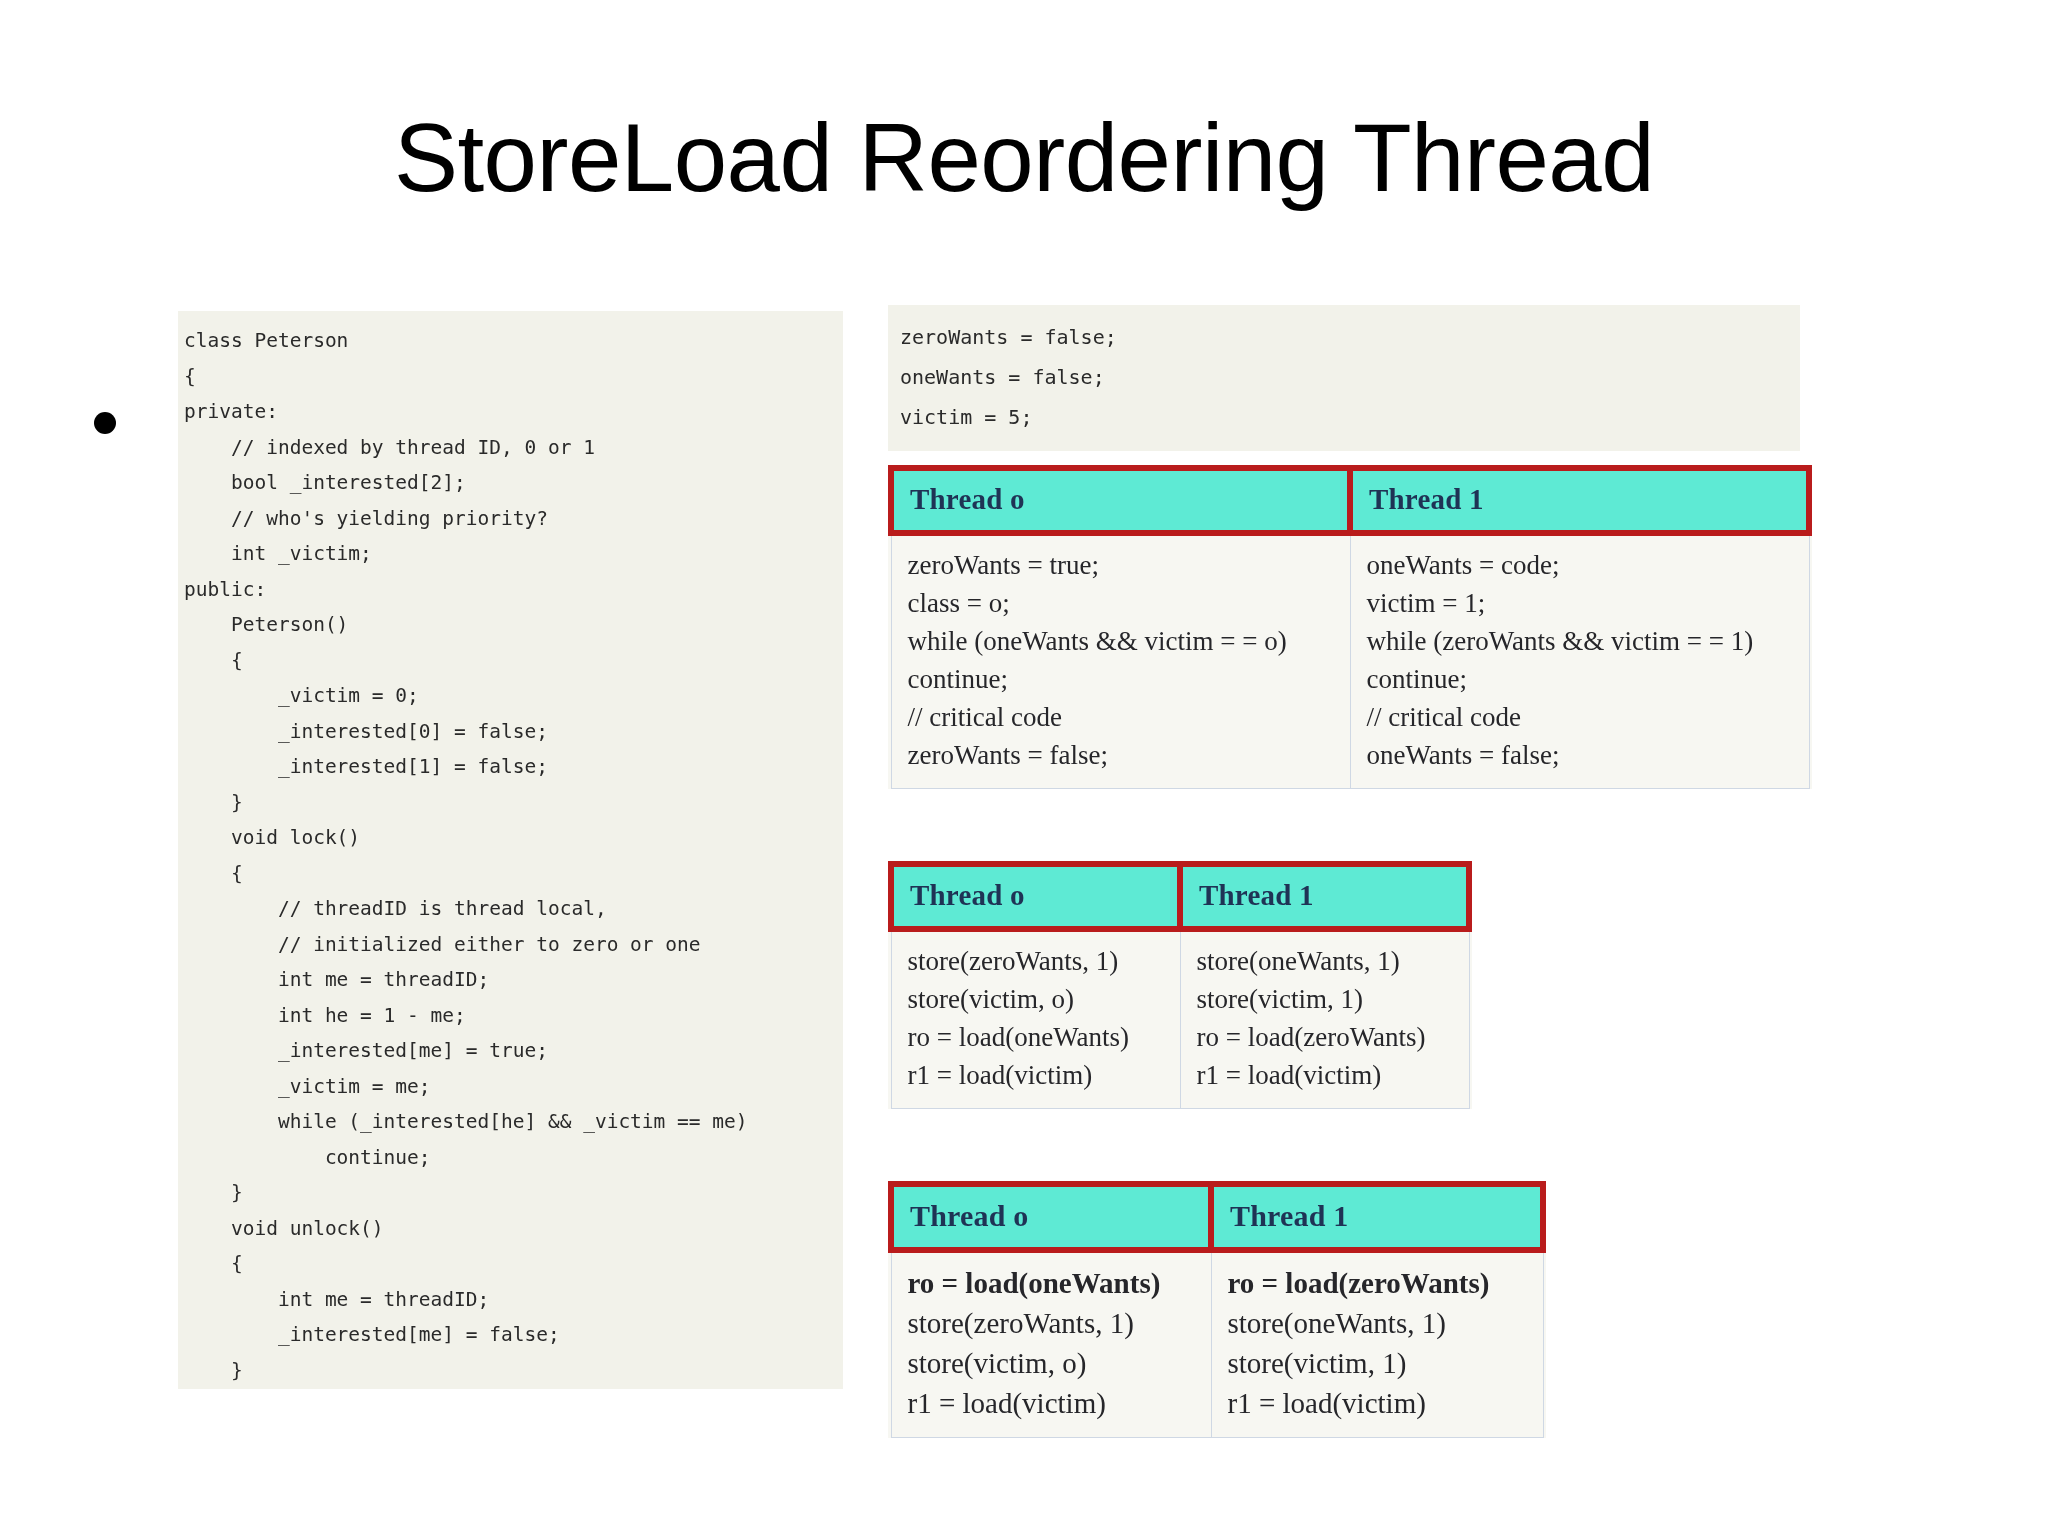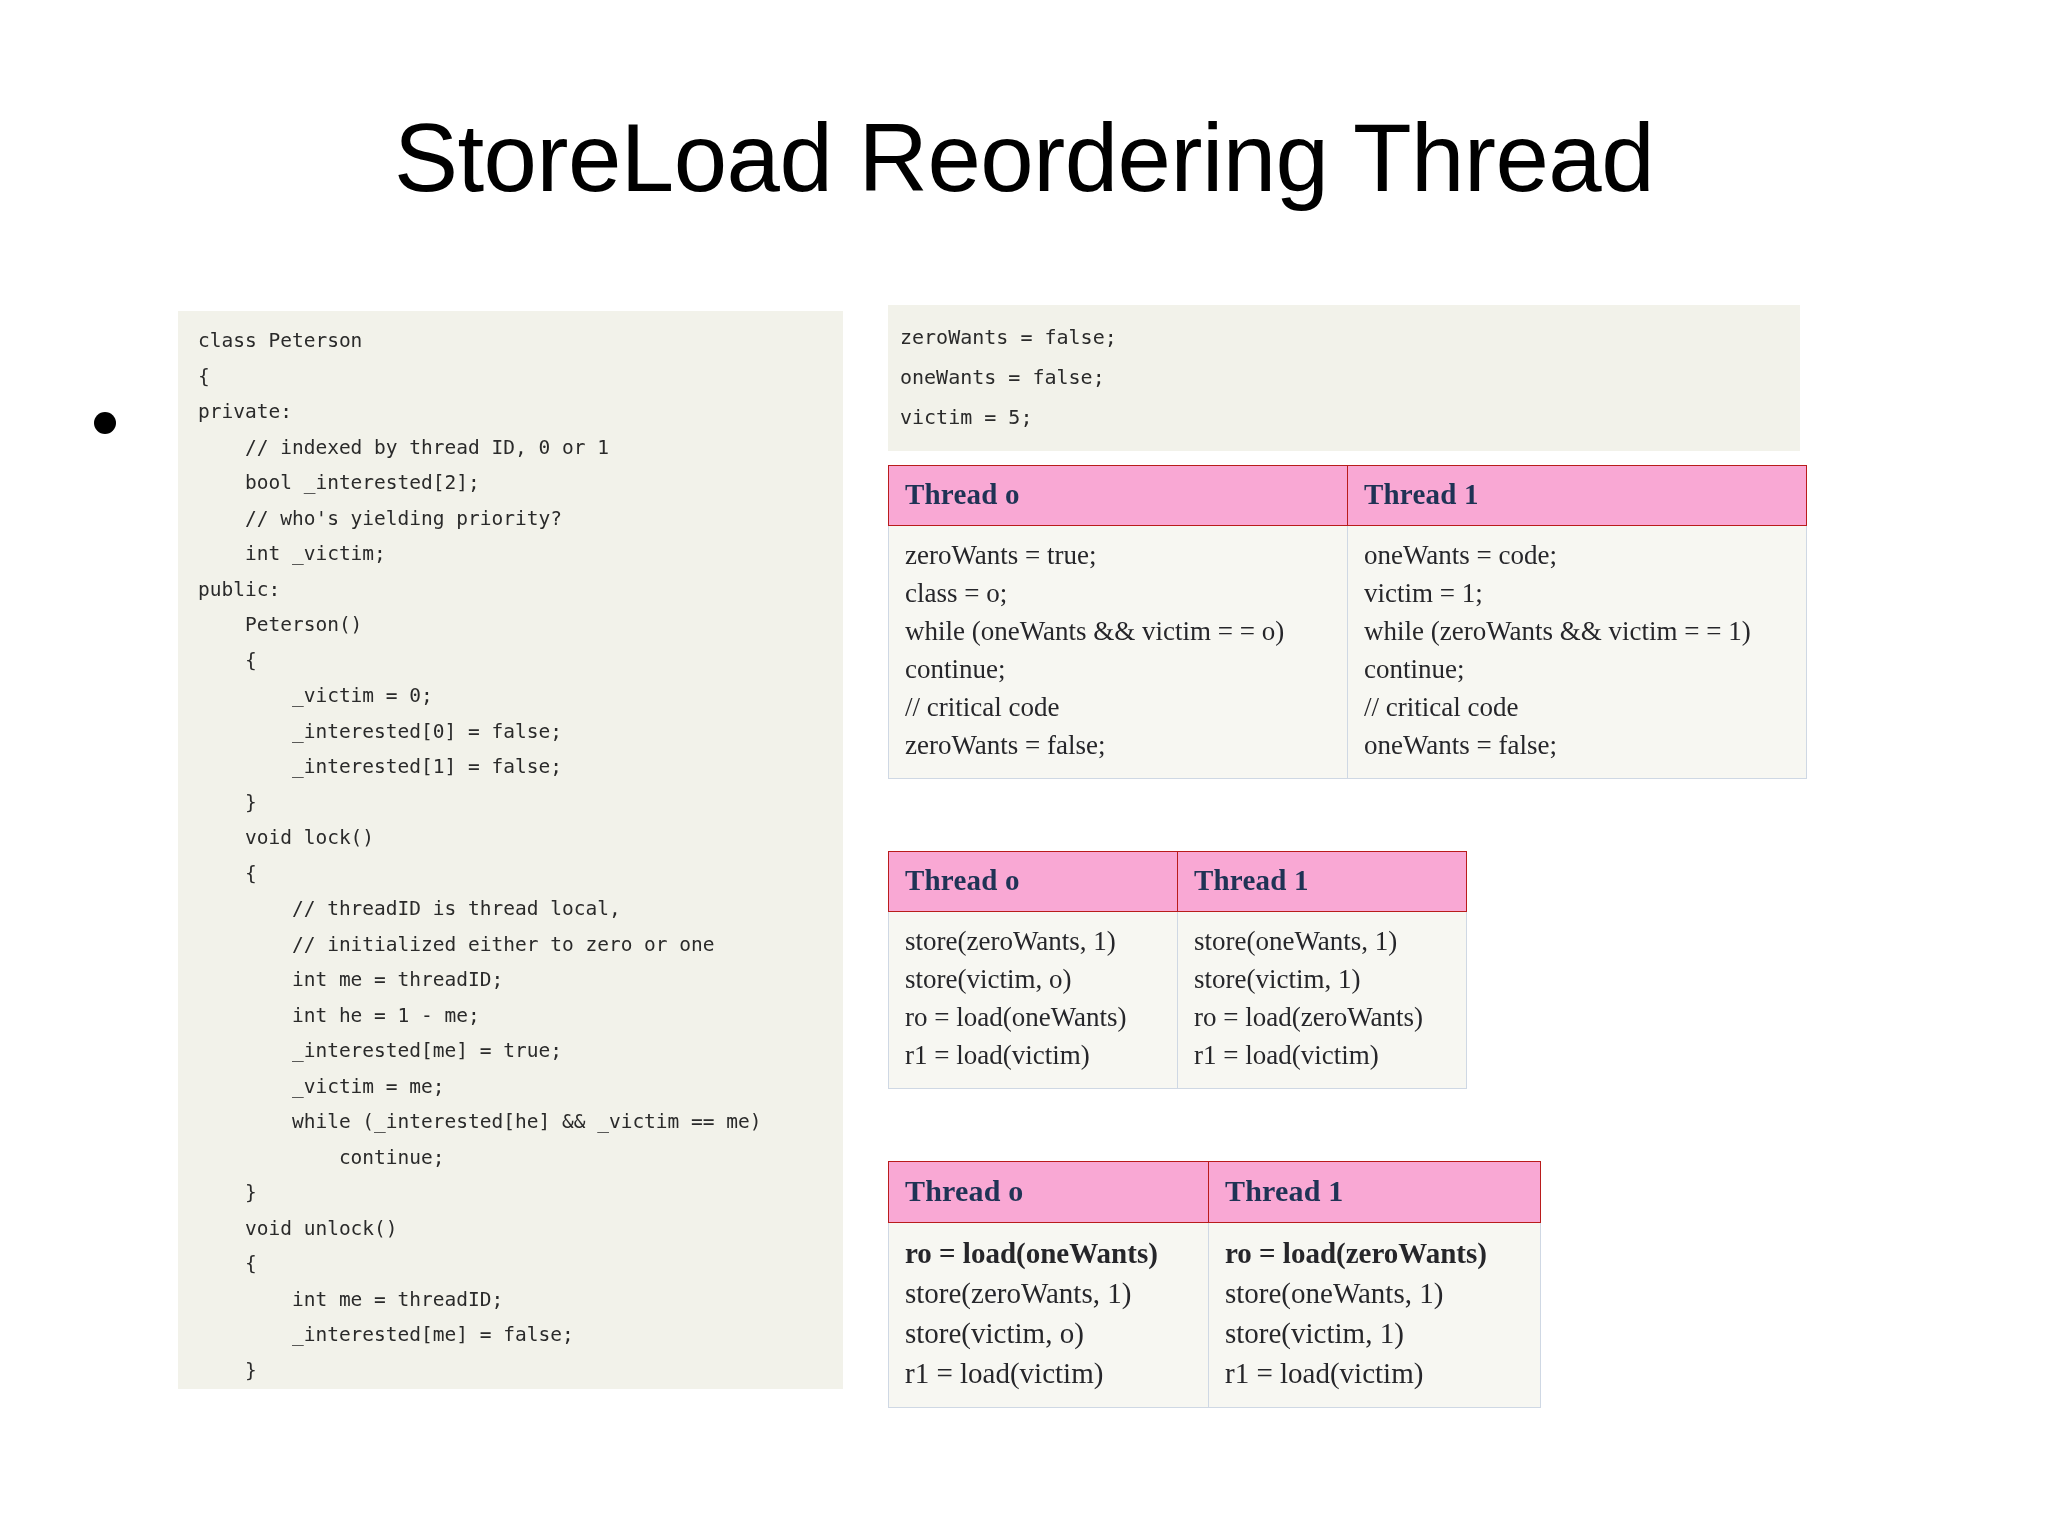--- a/index.html
+++ b/index.html
@@ -52,21 +52,21 @@
     font-family: "DejaVu Sans Mono", monospace;
     font-size: 19.5px;
     line-height: 35.5px;
     color: #2a2a2a;
     padding: 12px 0 0 0;
     box-sizing: border-box;
     white-space: pre;
     overflow: hidden;
   }
   #code-block .line {
-    padding-left: 20px;
+    padding-left: 6px;
     white-space: pre;
   }
 
   
   #right-column {
     position: absolute;
     left: 888px;
     top: 305px;
     width: 920px;
   }
@@ -85,22 +85,22 @@
   }
 
   
   .thread-table {
     border-collapse: collapse;
     background: #f7f7f2;
     font-family: "Liberation Serif", serif;
     table-layout: fixed;
   }
   .thread-table th {
-    background: #f9a8d4;
-    border: 1px solid #b91c1c;
+    background: #5eead4;
+    border: 6px solid #b91c1c;
     font-family: "Liberation Serif", serif;
     font-size: 29px;
     font-weight: bold;
     color: #1f3355;
     text-align: left;
     padding: 12px 16px 14px 16px;
     letter-spacing: 0.2px;
   }
   .thread-table td {
     border: 1px solid #cfd8e4;

